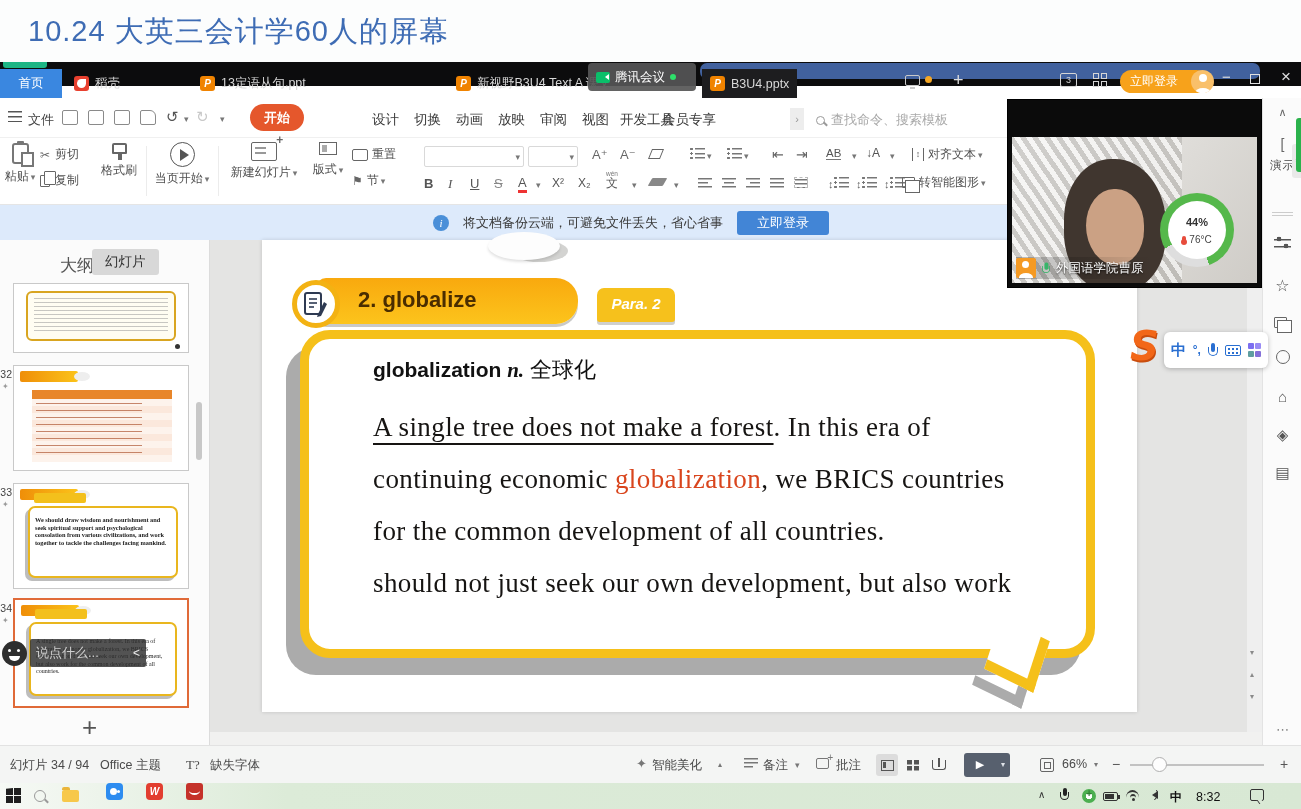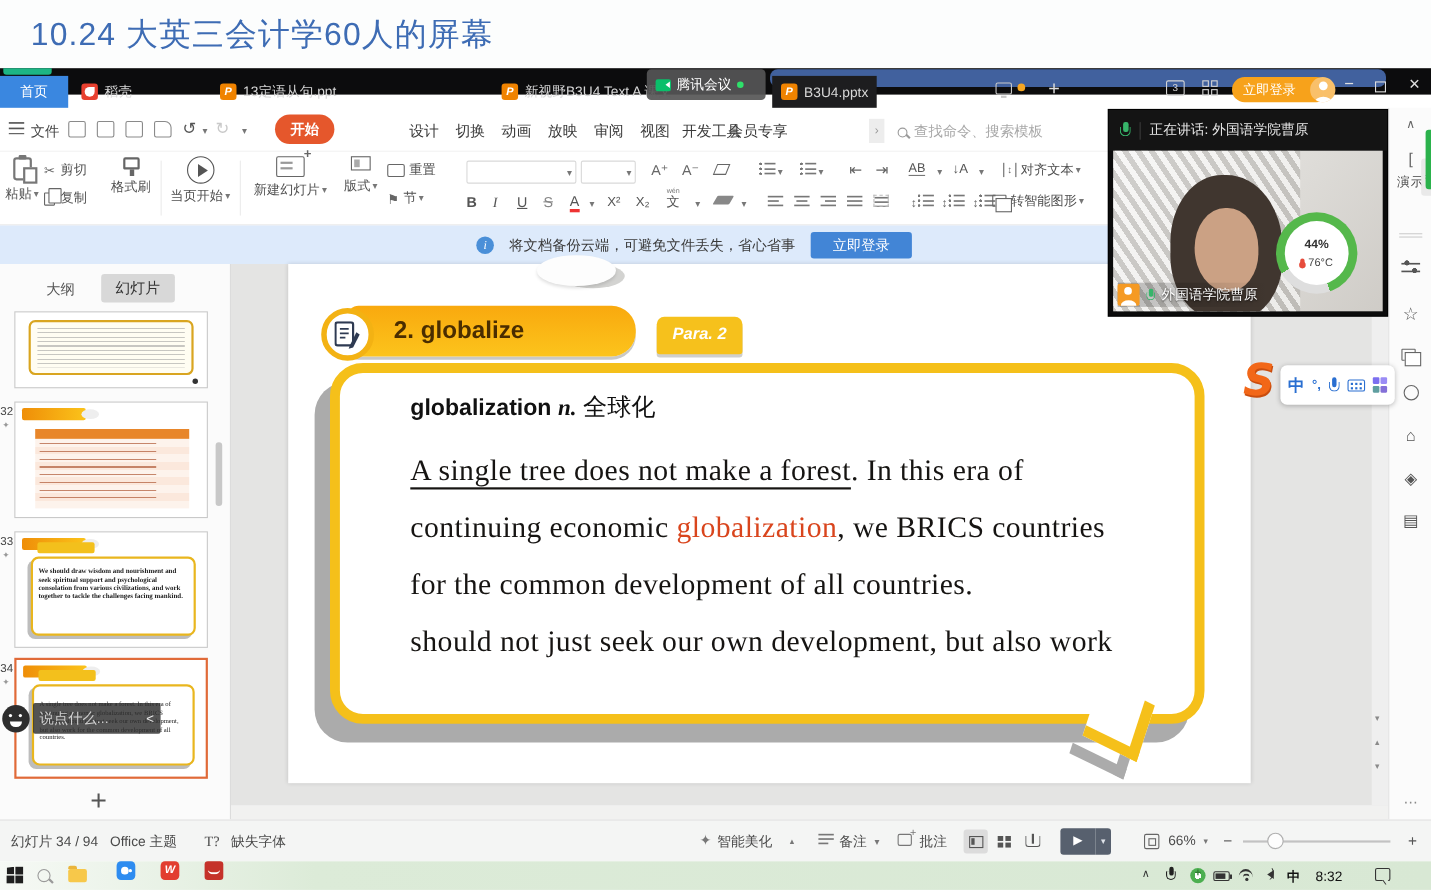--- a/index.html
+++ b/index.html
@@ -134,21 +134,21 @@
 #tbSmart{left:902px;top:36px}
 .smic{display:inline-block;width:13px;height:11px;border:1.5px solid #666;border-radius:1px;position:relative;margin-right:4px}
 .smic::after{content:"";position:absolute;left:2px;top:2px;width:13px;height:11px;border:1.5px solid #666;background:#fff}
 
 #notice{left:0;top:205px;width:1262px;height:35px;background:#ddeafb;display:flex;align-items:center;justify-content:center;gap:14px}
 #infoIc{width:16px;height:16px;border-radius:50%;background:#4a8fd8;color:#fff;font-size:11px;text-align:center;line-height:16px;font-style:italic;font-family:"Liberation Serif",serif}
 #noticeTxt{color:#3a3a3a;font-size:13px}
 #noticeBtn{width:92px;height:24px;background:#4285d6;border-radius:3px;color:#fff;text-align:center;line-height:24px;font-size:13px}
 
 #panel{left:0;top:240px;width:210px;height:505px;background:#fbfbfb;border-right:1px solid #dcdcdc}
-#pTabOutline{left:42px;top:14px;color:#555;font-size:13px}
+#pTabOutline{left:60px;top:14px;color:#555;font-size:17px}
 #pTabSlides{left:92px;top:9px;background:#d8d8d8;border-radius:3px;padding:4px 13px;color:#333;font-size:13.5px}
 .thumb{left:13px;width:176px;background:#fff;border:1px solid #c9c9c9}
 #th31{top:43px;height:70px}
 #th31 .ybox{position:absolute;left:12px;top:7px;right:12px;height:50px;border:2px solid #d9a520;border-radius:6px;background:#fffdf2}
 #th31 .tl{position:absolute;left:6px;top:5px;right:6px;bottom:5px;background:repeating-linear-gradient(#9a9a9a 0 1px,transparent 1px 4px);opacity:.55}
 #th31 .dot{position:absolute;right:8px;bottom:3px;width:5px;height:5px;border-radius:50%;background:#333}
 #th32{top:125px;height:106px}
 .mbanner{position:absolute;left:6px;top:5px;width:58px;height:11px;background:linear-gradient(90deg,#ef8e08,#fbc31a);border-radius:2px}
 .mbanner::after{content:"";position:absolute;right:-12px;top:1px;width:16px;height:9px;background:#eee;border-radius:50%}
 #th32 .mtable{position:absolute;left:18px;top:24px;width:140px;height:72px}
@@ -681,25 +681,20 @@
     <i id="trWifi">
         <i></i>
       </i>
     <i id="trSpk"></i>
     <span id="trIme">中</span>
     <span id="trClock">8:32</span>
     <i id="trAc"></i>
   </div>
 
   <div id="video" class="abs">
-    <div id="vHead">
-      <i class="gmic"></i>
-      <i id="vSep"></i>
-      <span>正在讲话: 外国语学院曹原</span>
-    </div>
     <div id="vBody">
       <i id="vBlinds"></i>
       <i id="vHair"></i>
       <i id="vFace"></i>
       <div id="vRing">
         <div id="vRingIn">
           <div id="vPct"><span>44</span><span>%</span></div>
           <div id="vTemp"><i class="thermo"></i><span>76°C</span></div>
         </div>
       </div>

